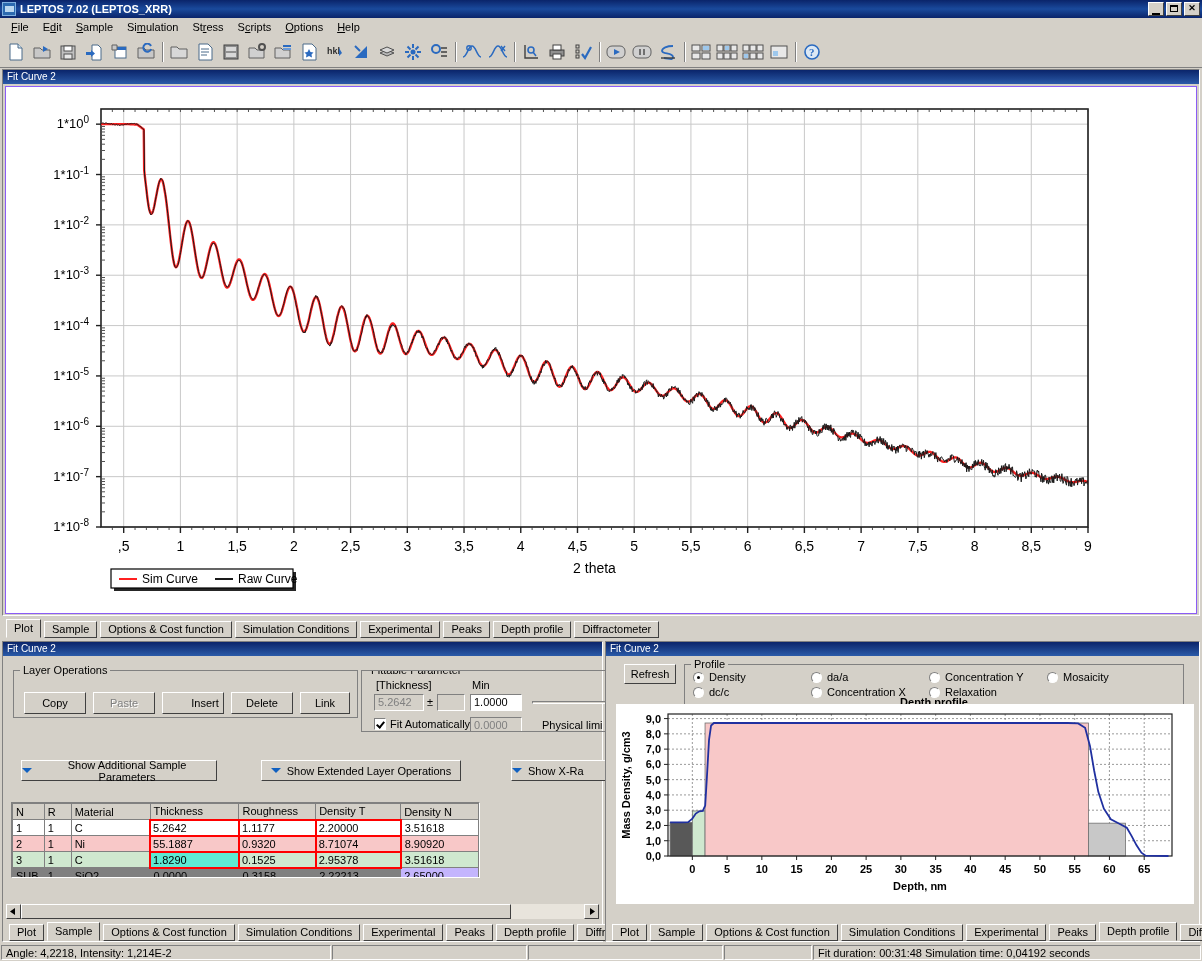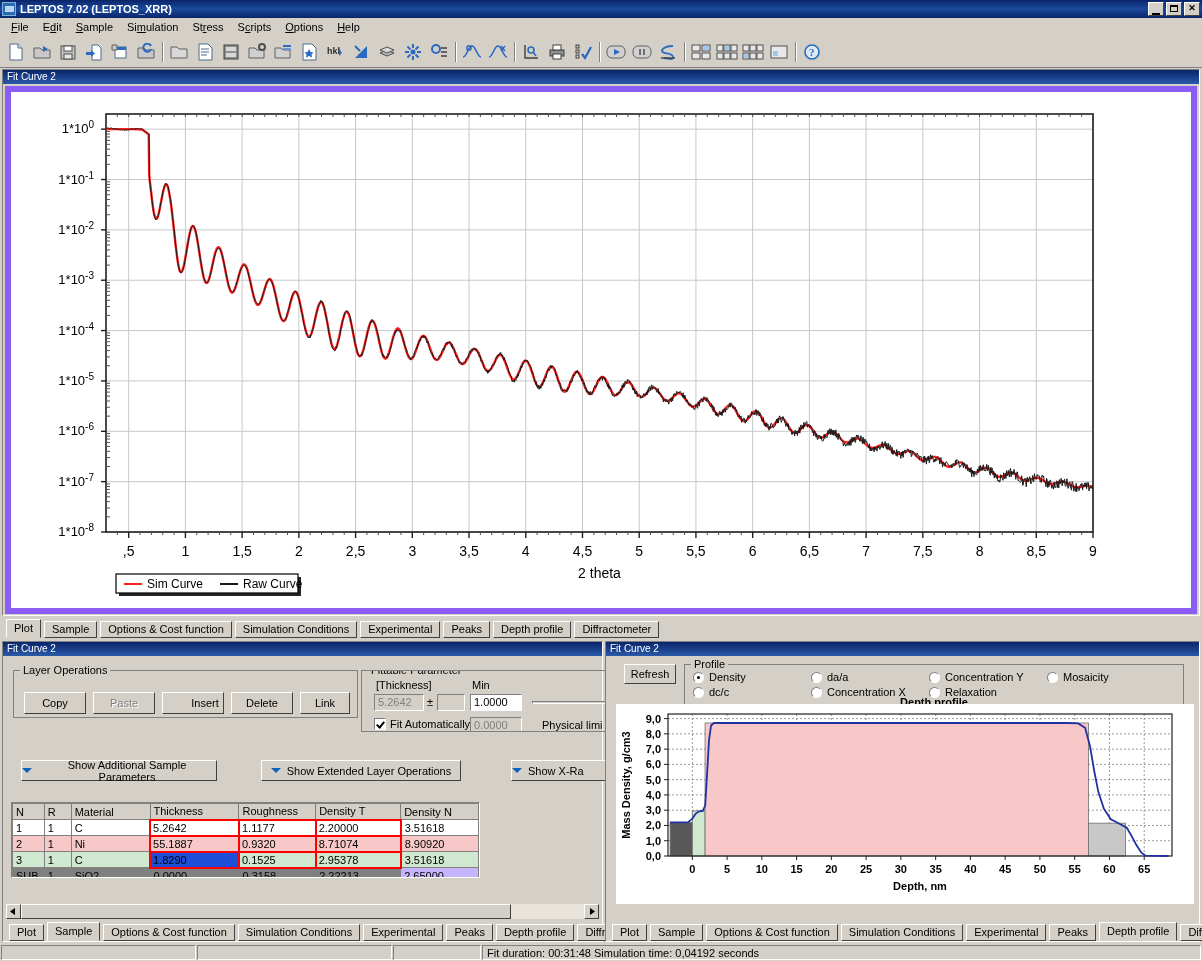--- a/index.html
+++ b/index.html
@@ -76,21 +76,21 @@
     white-space: nowrap;
   }
 
   
   #plotwin {
     position: absolute; left: 2px; top: 69px; width: 1198px; height: 547px;
     background: #d4d0c8; border: 1px solid; border-color: #808080 #fff #fff #808080;
   }
   #plotarea {
     position: absolute; left: 2px; top: 16px; width: 1192px; height: 528px;
-    background: #d946ef; border: 6px solid #8b5cf6; overflow: hidden;
+    background: #d946ef; border: 1px solid #8b5cf6; overflow: hidden;
   }
   #plotsvg { display: block; }
 
   
   .tabstrip { display: flex; align-items: flex-end; height: 19px; padding-left: 4px; background: #d4d0c8; }
   .tab {
     height: 17px; line-height: 15px; padding: 0 7px; margin-right: 3px;
     font-size: 11px; background: #d4d0c8; cursor: default; white-space: nowrap;
     border: 1px solid; border-color: #ffffff #404040 #404040 #ffffff;
   }
@@ -872,21 +872,21 @@
               <td style="background: rgb(248, 200, 200);">Ni</td>
               <td class="fit" style="background: rgb(248, 200, 200);">55.1887</td>
               <td class="fit" style="background: rgb(248, 200, 200);">0.9320</td>
               <td class="fit" style="background: rgb(248, 200, 200);">8.71074</td>
               <td style="background: rgb(248, 200, 200);">8.90920</td>
             </tr>
             <tr>
               <td style="background: rgb(207, 232, 207);">3</td>
               <td style="background: rgb(207, 232, 207);">1</td>
               <td style="background: rgb(207, 232, 207);">C</td>
-              <td class="fit" style="background: #1d4ed8;">1.8290</td>
+              <td class="fit" style="background: #5eead4;">1.8290</td>
               <td class="fit" style="background: rgb(207, 232, 207);">0.1525</td>
               <td class="fit" style="background: rgb(207, 232, 207);">2.95378</td>
               <td style="background: rgb(207, 232, 207);">3.51618</td>
             </tr>
             <tr>
               <td style="background: rgb(128, 128, 128); color: rgb(0, 0, 0);">SUB</td>
               <td style="background: rgb(128, 128, 128); color: rgb(0, 0, 0);">1</td>
               <td style="background: rgb(128, 128, 128); color: rgb(0, 0, 0);">SiO2</td>
               <td style="background: rgb(128, 128, 128); color: rgb(0, 0, 0);">0.0000</td>
               <td style="background: rgb(128, 128, 128); color: rgb(0, 0, 0);">0.3158</td>
@@ -1057,19 +1057,20 @@
         <div class="tab"><span>Options &amp; Cost function</span></div>
         <div class="tab"><span>Simulation Conditions</span></div>
         <div class="tab"><span>Experimental</span></div>
         <div class="tab"><span>Peaks</span></div>
         <div class="tab active"><span>Depth profile</span></div>
         <div class="tab"><span>Diffractometer</span></div>
       </div>
   </div>
 
   <div id="statusbar">
+    <div class="sp" style="width:330px;">Angle: 4,2218, Intensity: 1,214E-2</div>
     <div class="sp" style="width:195px;"></div>
     <div class="sp" style="width:195px;"></div>
     <div class="sp" style="width:88px;"></div>
     <div class="sp" style="flex:1;">Fit duration: 00:31:48  Simulation time: 0,04192 seconds</div>
   </div>
 
 </div>
 
 </body></html>

